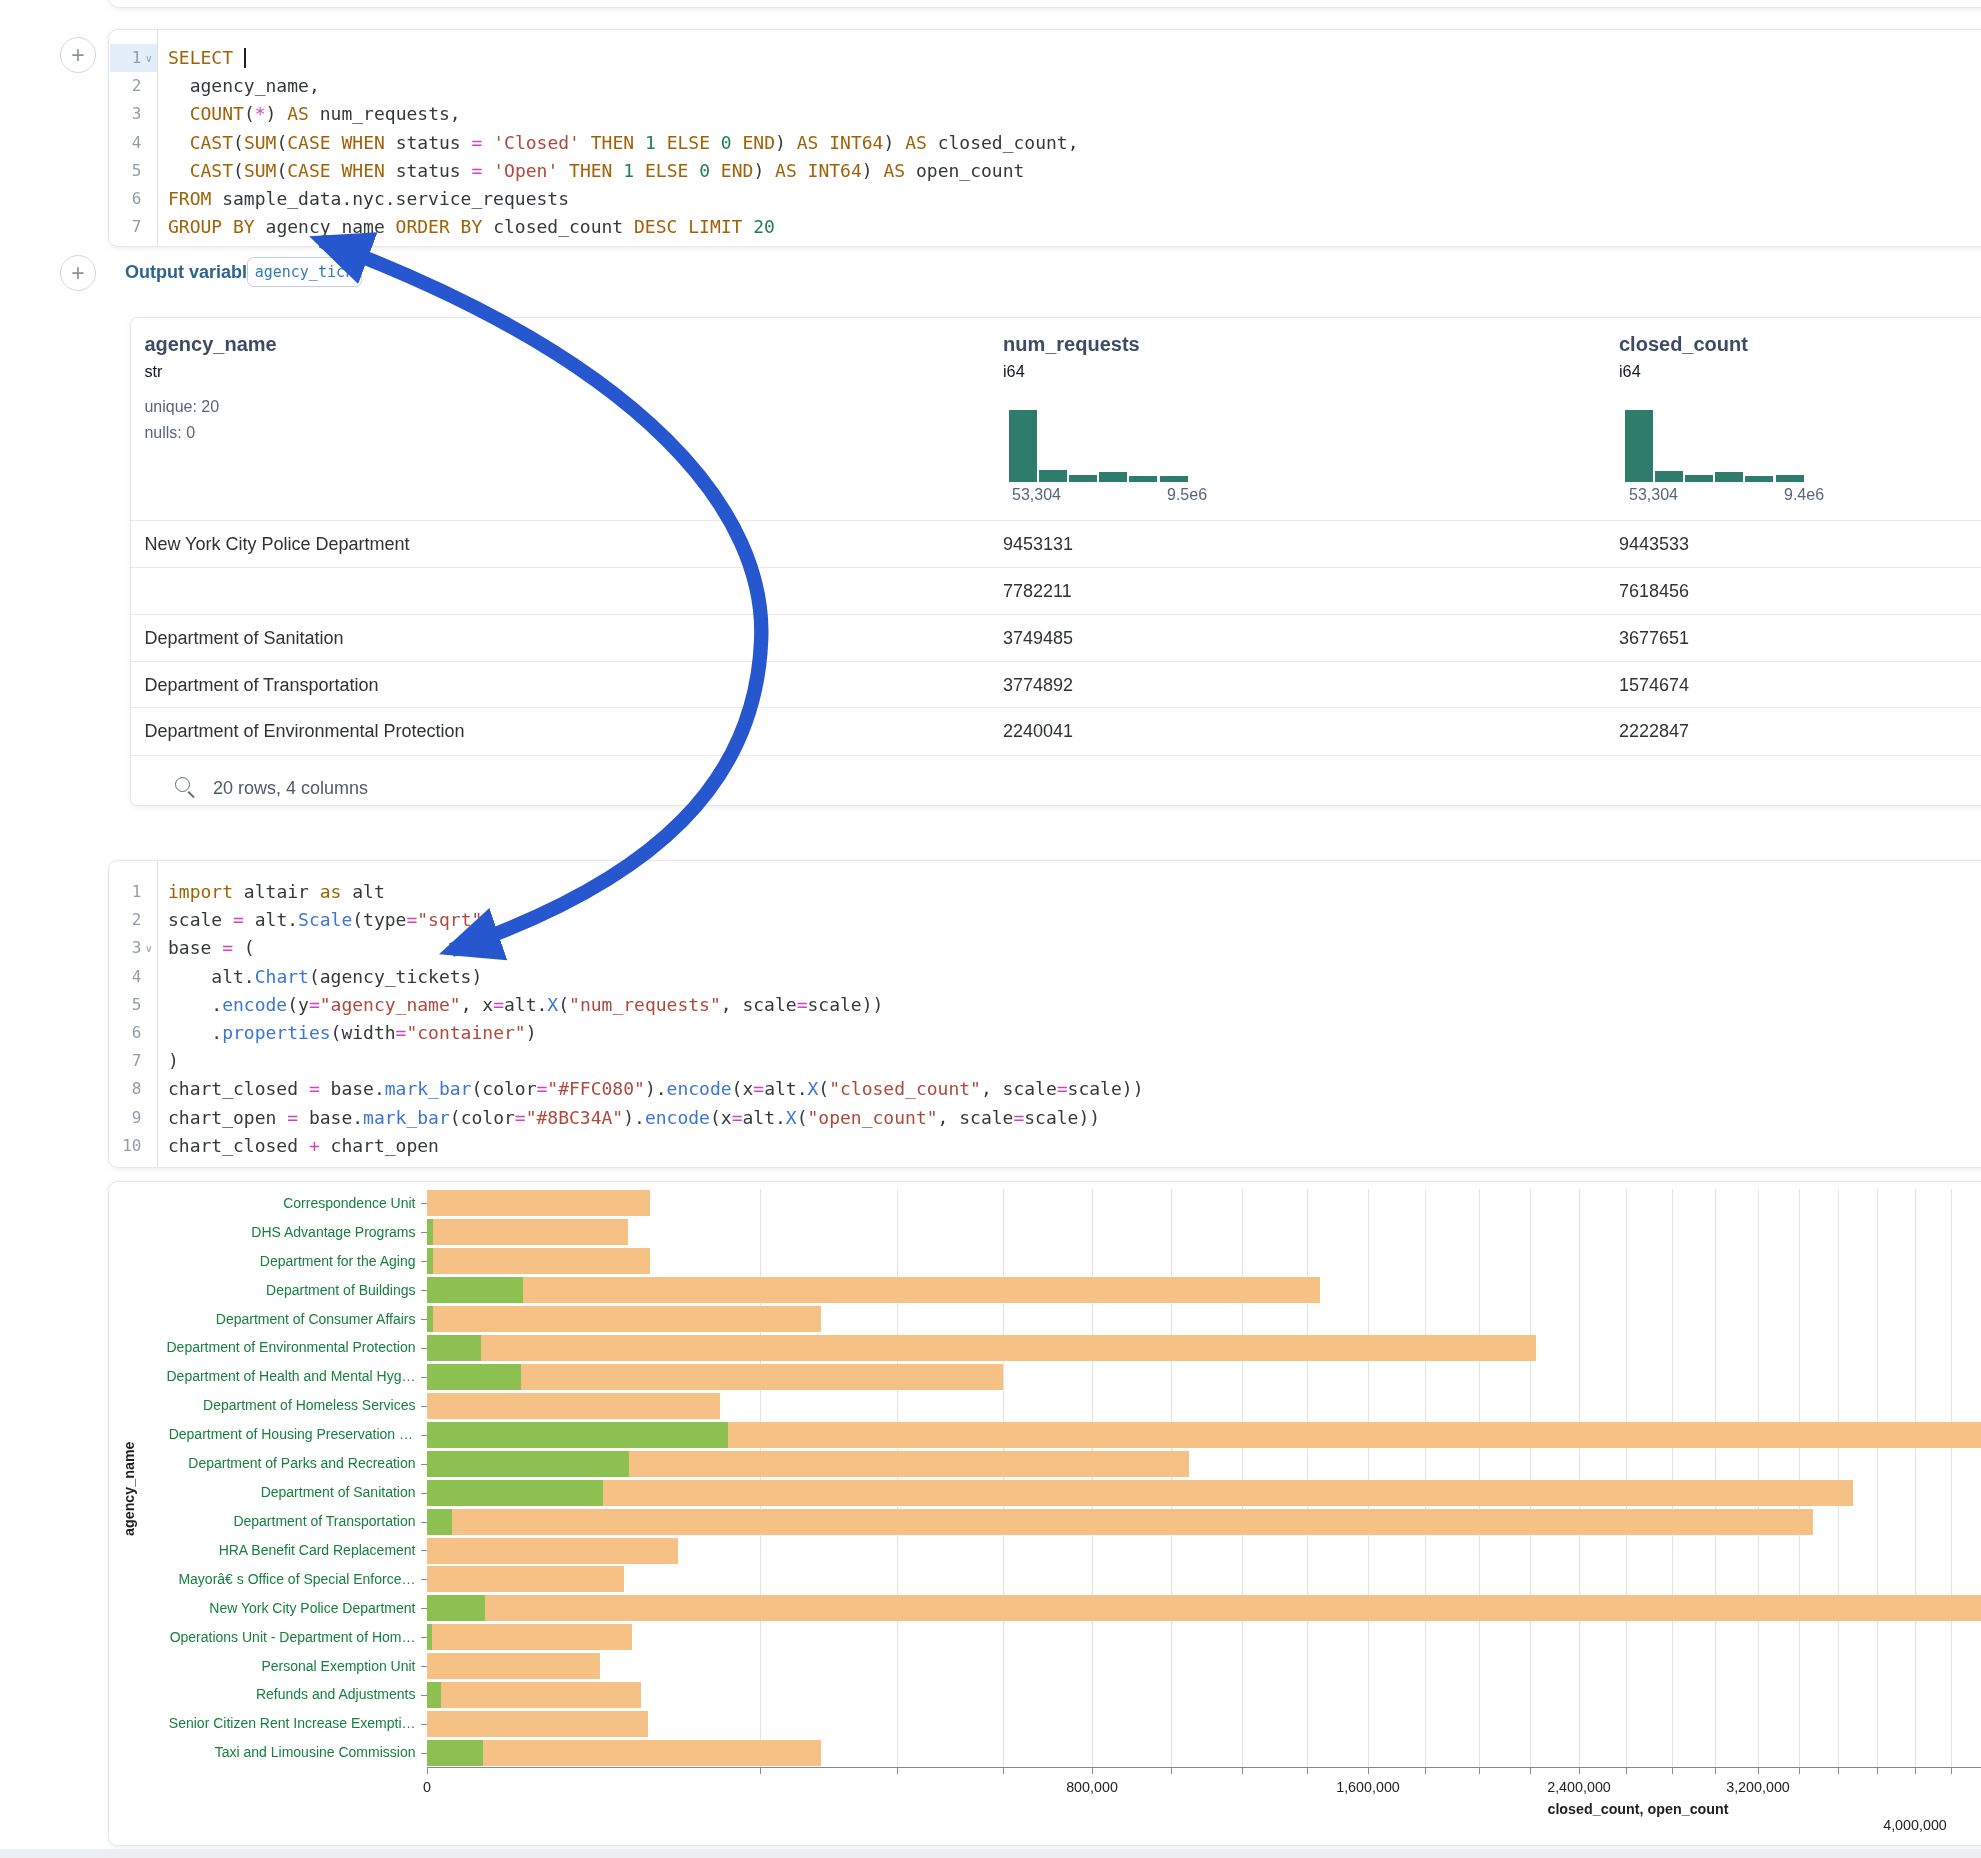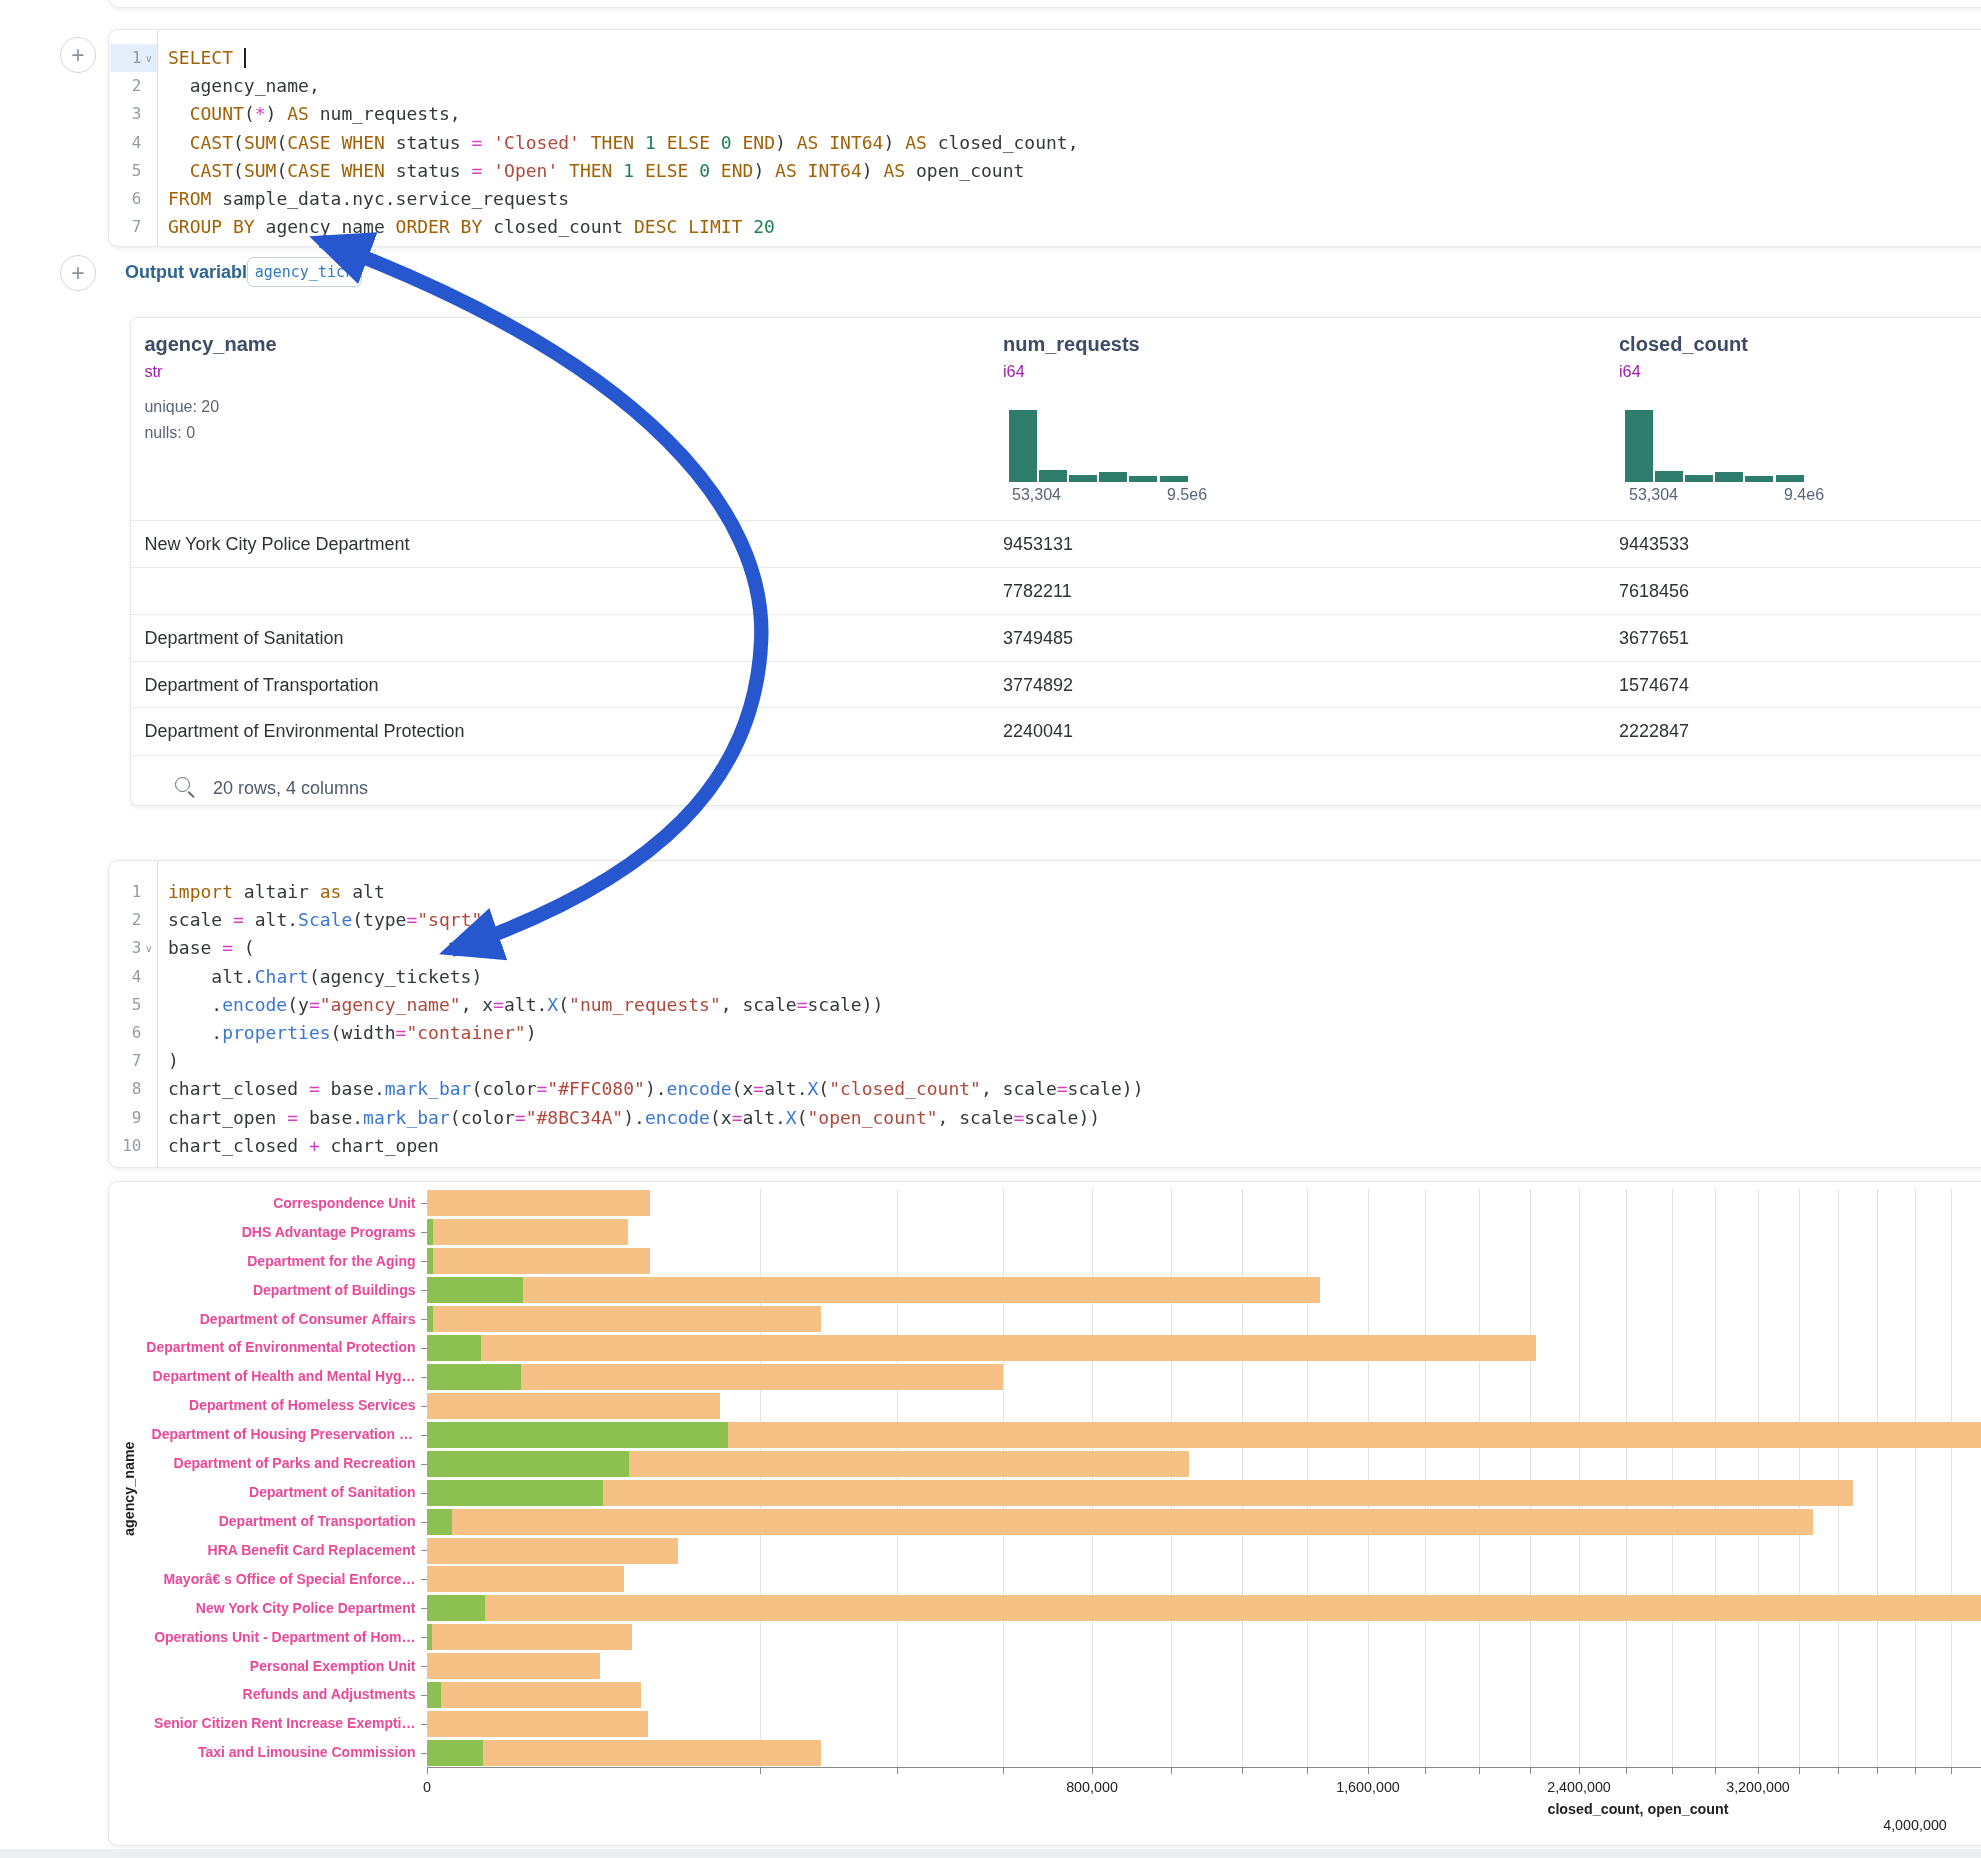--- a/index.html
+++ b/index.html
@@ -53,37 +53,37 @@
   
   .outvar-label{position:absolute;font-size:18px;font-weight:bold;color:#2c6390;}
   .outvar-pill{
     position:absolute;box-sizing:border-box;height:30px;width:115px;
     border:1px solid #c3cedd;border-radius:6.7px;background:#fff;
     font-family:"DejaVu Sans Mono",monospace;font-size:15px;color:#2f7bc0;
     line-height:28px;padding:0 6.7px;overflow:hidden;white-space:nowrap;cursor:pointer;
   }
   
   .tbl-col-title{position:absolute;font-size:20px;font-weight:bold;color:#3d4b64;}
-  .tbl-col-type{position:absolute;font-size:16.3px;color:#a21caf;}
+  .tbl-col-type{position:absolute;font-size:16.3px;color:#0f172a;}
   .tbl-col-extra{position:absolute;font-size:16px;color:#5a6478;}
   .hist{position:absolute;width:182px;height:72px;}
   .hist .hbar{position:absolute;bottom:0;width:28px;background:#2e7d6c;}
   .hist-label{position:absolute;font-size:16px;color:#5a6478;}
   .tbl-row{position:absolute;left:0;right:0;height:47px;border-top:1px solid #e8eaec;cursor:default;}
   .tbl-row .cell{position:absolute;top:0;line-height:47px;font-size:18px;color:#2f3235;white-space:nowrap;}
   .tbl-bottom-line{position:absolute;left:0;right:0;height:1px;background:#e8eaec;}
   .tbl-footer-text{position:absolute;font-size:18px;color:#4d5a6b;}
   .mag-icon{position:absolute;width:25px;height:25px;cursor:pointer;}
   .mag-icon .lens{position:absolute;left:1.9px;top:1.9px;width:13.4px;height:13.4px;border:1.9px solid #5f6b7a;border-radius:50%;}
   .mag-icon .tail{position:absolute;left:16.3px;top:16.3px;width:7.6px;height:1.9px;background:#5f6b7a;transform:rotate(45deg);transform-origin:0 0;}
   
   .plot{position:absolute;}
   .gridline{position:absolute;top:0;width:1px;background:#e3e3e3;}
   .bar{position:absolute;height:26px;}
-  .y-tick-label{position:absolute;font-size:14px;color:#ec4899;text-align:center;white-space:nowrap;font-weight:bold;}
+  .y-tick-label{position:absolute;font-size:14px;color:#15803d;text-align:center;white-space:nowrap;}
   .y-tick-dash{position:absolute;width:5.7px;height:1px;background:#8a8a8a;}
   .x-axis-line{position:absolute;height:1.4px;background:#888;}
   .x-tick{position:absolute;width:1px;height:5.7px;background:#8a8a8a;}
   .x-tick-label{position:absolute;font-size:14.3px;color:#1f1f1f;transform:translateX(-50%);white-space:nowrap;}
   .x-axis-title{position:absolute;font-size:14.3px;font-weight:bold;color:#1f1f1f;transform:translateX(-50%);}
   .y-axis-title{position:absolute;font-size:14.3px;font-weight:bold;color:#1f1f1f;transform:rotate(-90deg);transform-origin:left top;white-space:nowrap;}
   
   .arrow-svg{position:absolute;left:0;top:0;pointer-events:none;z-index:40;}
   .bottom-band{position:absolute;left:0;right:0;top:1849px;height:9.6px;background:#eceef1;}
 </style>

